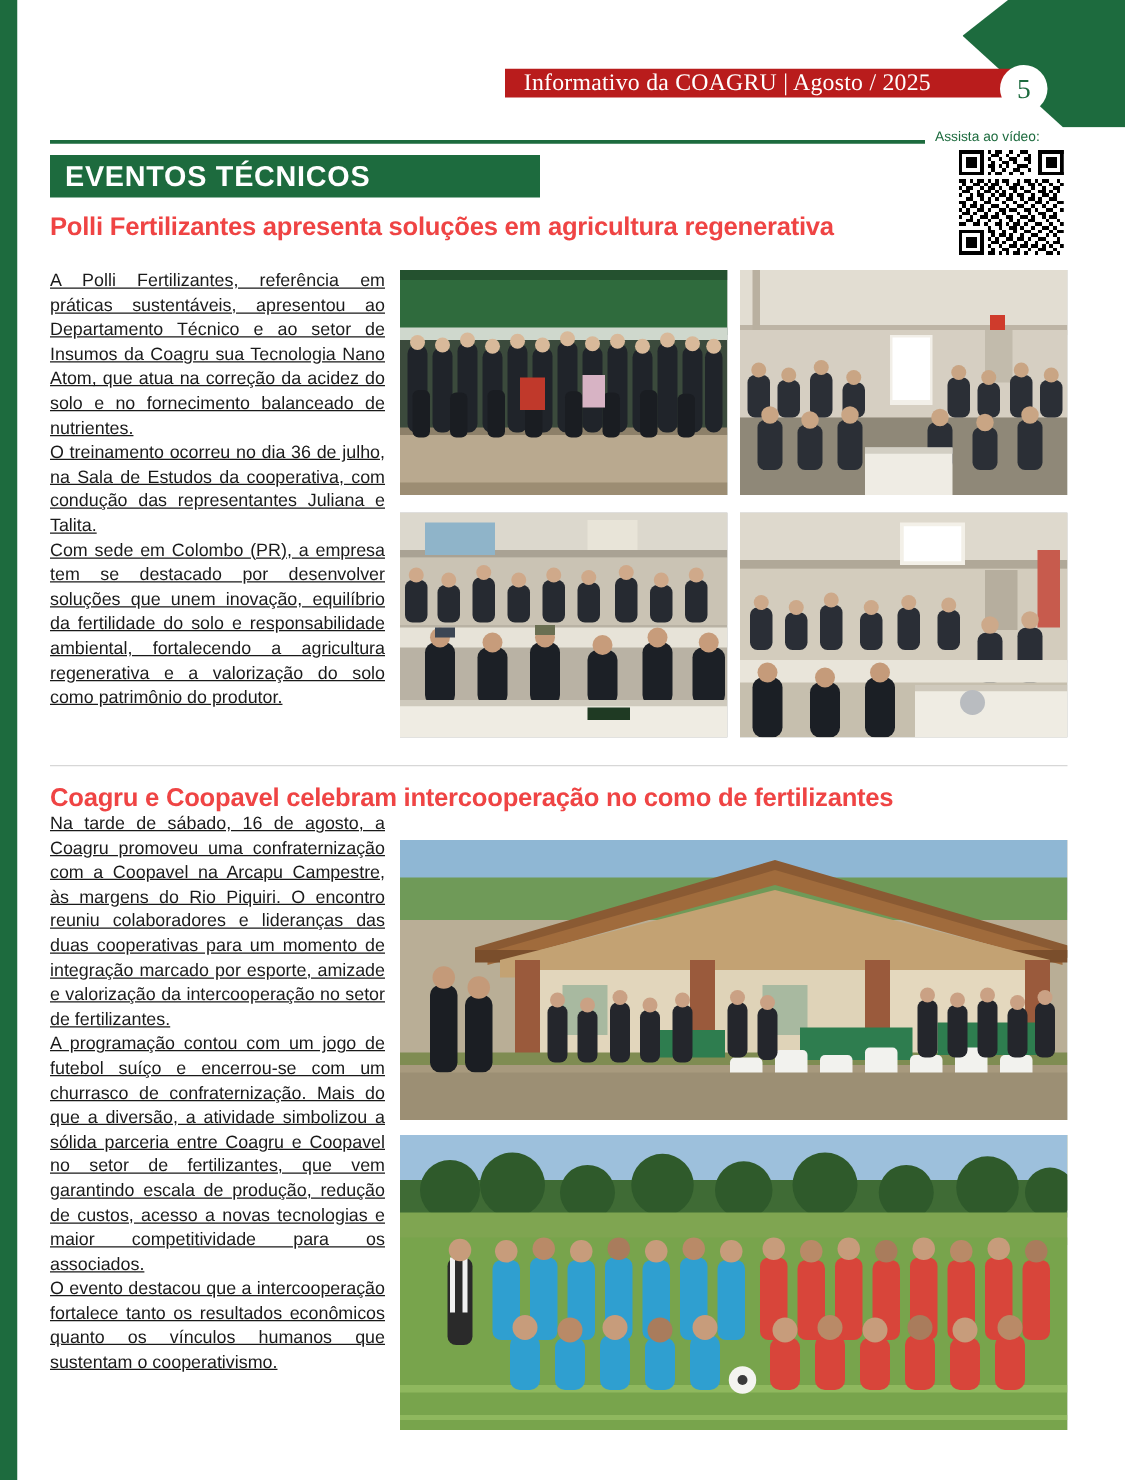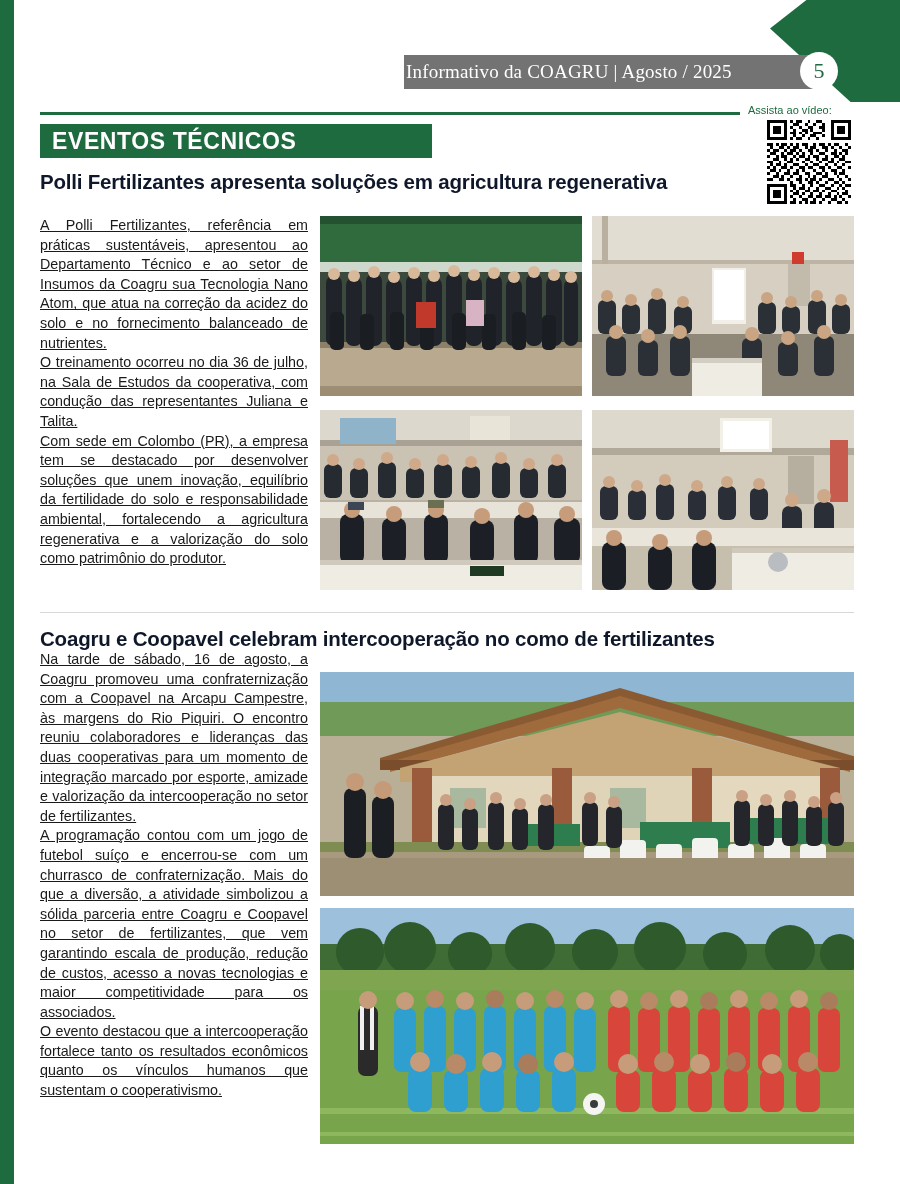--- a/index.html
+++ b/index.html
@@ -38,25 +38,25 @@
   .header-corner {
     position: absolute;
     right: 0; top: 0;
     width: 130px; height: 102px;
     background: #1d6b3e;
     clip-path: polygon(28% 0, 100% 0, 100% 100%, 100% 100%, 62% 100%, 0 28%);
   }
   .header-bar {
     position: absolute;
     left: 404px; top: 55px;
-    width: 420px; height: 34px;
-    background: #737373;
+    width: 420px; height: 23px;
+    background: #b91c1c;
     display: flex;
     align-items: center;
-    padding-left: 2px;
+    padding-left: 15px;
     box-sizing: border-box;
   }
   .header-bar span {
     color: #ffffff;
     font-family: "Liberation Serif", serif;
     font-size: 19px;
     letter-spacing: 0.2px;
     white-space: nowrap;
   }
   .page-number {
@@ -108,21 +108,21 @@
     font-weight: bold;
     letter-spacing: 0.6px;
     display: flex;
     align-items: center;
     padding-left: 12px;
     box-sizing: border-box;
   }
 
   .article-head {
     position: absolute;
-    color: #0f172a;
+    color: #ef4444;
     font-size: 20.5px;
     font-weight: bold;
     letter-spacing: -0.2px;
   }
   #head1 { left: 40px; top: 170px; width: 780px; }
   #head2 { left: 40px; top: 627px; width: 800px; }
 
   
   .body-col {
     position: absolute;

